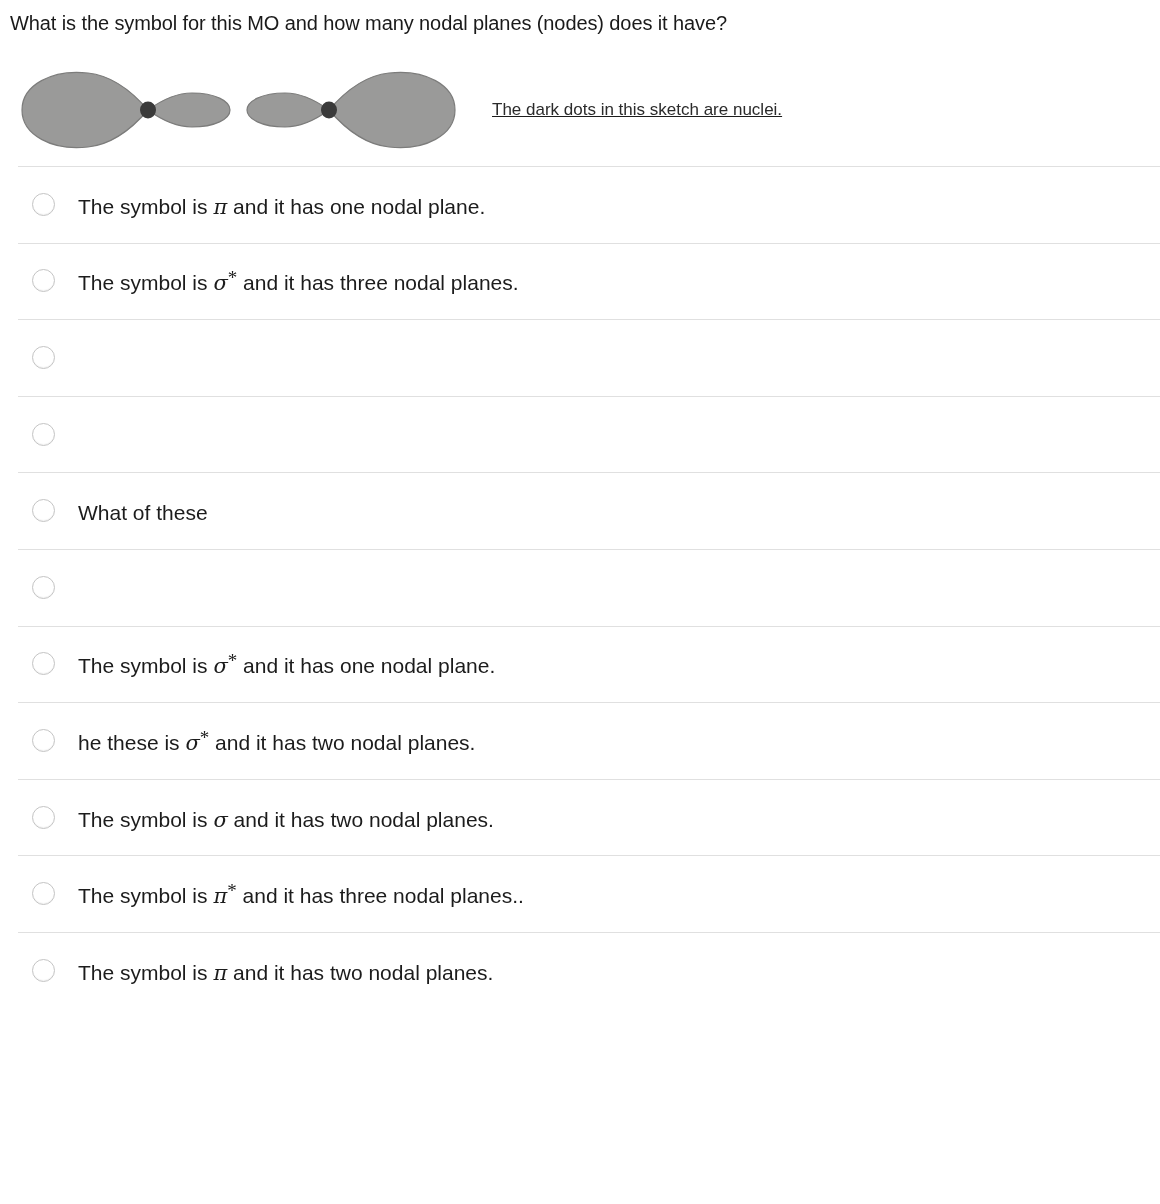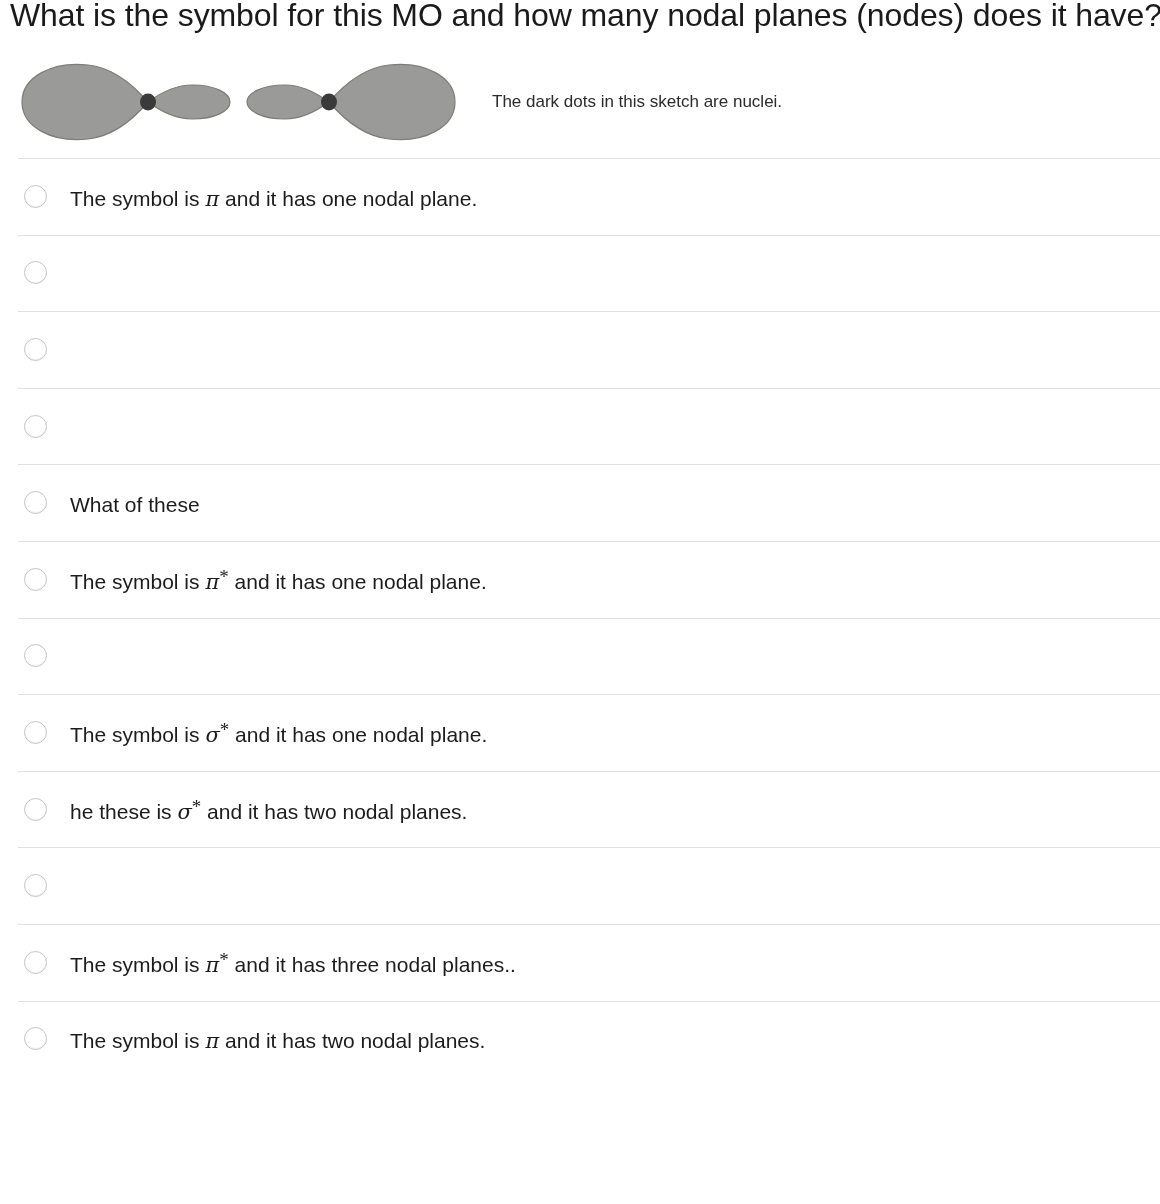--- a/index.html
+++ b/index.html
@@ -11,36 +11,37 @@
     width: 1160px;
     height: 1204px;
     font-family: "Liberation Sans", "DejaVu Sans", sans-serif;
     color: #1c1c1c;
     overflow: hidden;
     position: relative;
   }
 
   
   .question-title {
-    font-size: 32px;
+    font-size: 20px;
     line-height: 30px;
     font-weight: 400;
     color: #1a1a1a;
-    padding: 0 0 0 10px;
+    padding: 8px 0 0 10px;
     letter-spacing: -0.1px;
     white-space: nowrap;
   }
 
   
   .figure-block {
     display: flex;
     align-items: center;
     padding: 24px 0 0 0;
     height: 120px;
     box-sizing: border-box;
+    text-decoration: underline;
   }
   .mo-sketch {
     width: 470px;
     height: 110px;
     flex: 0 0 auto;
   }
   .figure-caption {
     font-size: 17px;
     color: #2b2b2b;
     line-height: 22px;
@@ -51,21 +52,21 @@
   
   .options-list {
     margin-top: 8px;
   }
   .option-row {
     position: relative;
     height: 76.6px;
     display: flex;
     align-items: center;
     box-sizing: border-box;
-    padding-left: 24px;
+    padding-left: 32px;
   }
   .option-row::before {
     content: "";
     position: absolute;
     left: 18px;
     right: 0;
     top: 0;
     height: 1px;
     background: #e0e0e0;
   }
@@ -142,57 +143,55 @@
 
 <div class="options-list">
 
   <div class="option-row">
     <span class="radio"></span>
     <span class="option-label"><span>The symbol is </span><span class="gl">π</span><span class="star"></span><span> and it has one nodal plane.</span></span>
   </div>
 
   <div class="option-row">
     <span class="radio"></span>
+    <span class="option-label"><span>The symbol is </span><span class="gl">σ</span><span class="star">*</span><span> and it has three nodal planes.</span></span>
   </div>
 
   <div class="option-row">
     <span class="radio"></span>
   </div>
 
   <div class="option-row">
     <span class="radio"></span>
   </div>
 
   <div class="option-row">
     <span class="radio"></span>
     <span class="option-label"><span>What of these</span><span class="gl"></span><span class="star"></span><span></span></span>
   </div>
 
-  <div class="option-row">
-    <span class="radio"></span>
-    <span class="option-label"><span>The symbol is </span><span class="gl">π</span><span class="star">*</span><span> and it has one nodal plane.</span></span>
-  </div>
 
   <div class="option-row">
     <span class="radio"></span>
   </div>
 
   <div class="option-row">
     <span class="radio"></span>
     <span class="option-label"><span>The symbol is </span><span class="gl">σ</span><span class="star">*</span><span> and it has one nodal plane.</span></span>
   </div>
 
   <div class="option-row">
     <span class="radio"></span>
     <span class="option-label"><span>he these is </span><span class="gl">σ</span><span class="star">*</span><span> and it has two nodal planes.</span></span>
   </div>
 
 
   <div class="option-row">
     <span class="radio"></span>
+    <span class="option-label"><span>The symbol is </span><span class="gl">σ</span><span class="star"></span><span> and it has two nodal planes.</span></span>
   </div>
 
   <div class="option-row">
     <span class="radio"></span>
     <span class="option-label"><span>The symbol is </span><span class="gl">π</span><span class="star">*</span><span> and it has three nodal planes..</span></span>
   </div>
 
   <div class="option-row">
     <span class="radio"></span>
     <span class="option-label"><span>The symbol is </span><span class="gl">π</span><span class="star"></span><span> and it has two nodal planes.</span></span>

